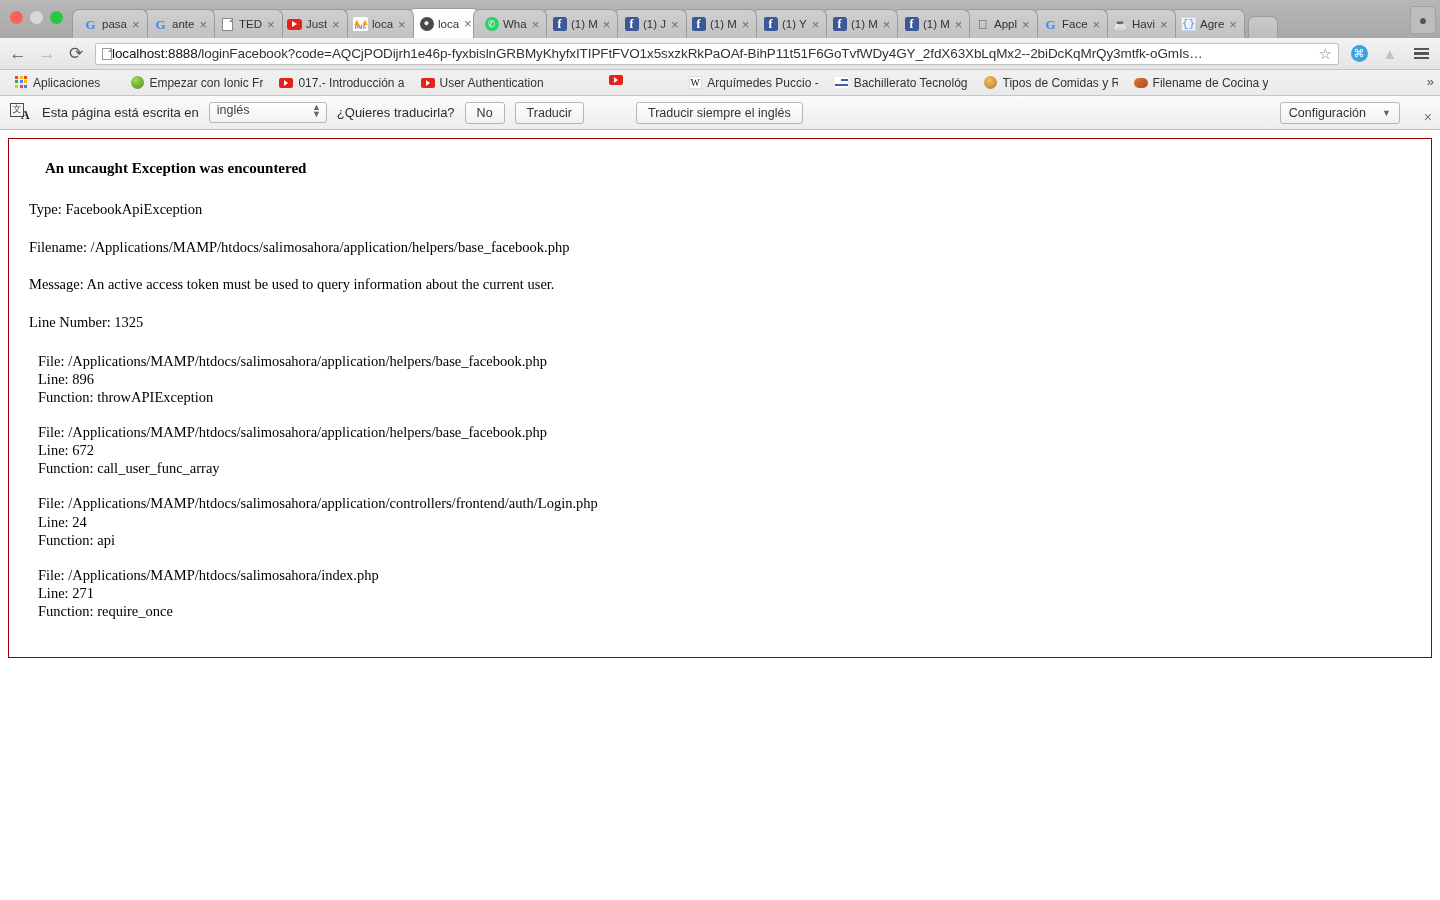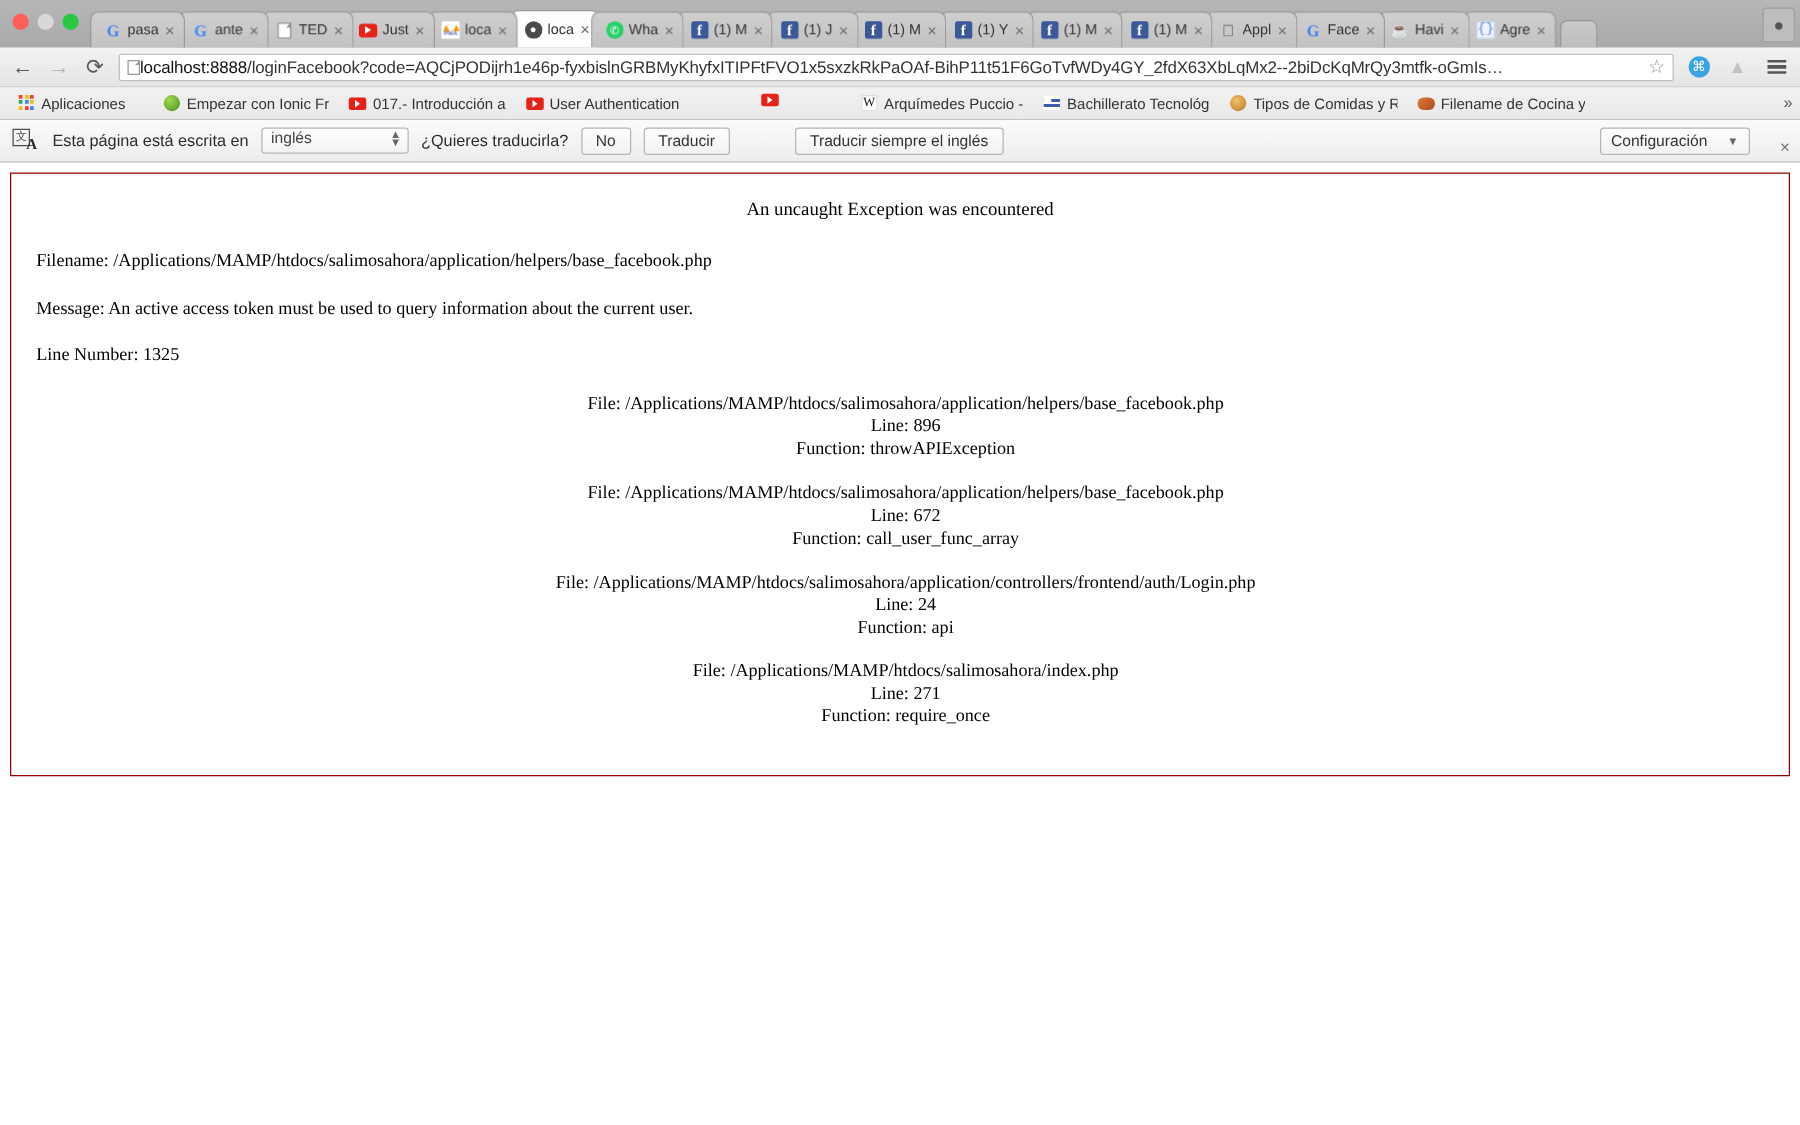--- a/index.html
+++ b/index.html
@@ -271,31 +271,30 @@
   }
   #error-box {
     margin: 8px 8px 0 8px;
     border: 1px solid #990000;
     padding: 14px 20px 20px 20px;
     font-family: "Liberation Serif", serif;
     color: #000;
   }
   #error-title {
     font-size: 15px;
-    font-weight: normal;
-    margin: 7px 0 24px 0;
-    text-align: center;
+    font-weight: bold;
+    margin: 7px 0 24px 16px;
   }
   .eline {
     font-size: 14.5px;
     margin: 0 0 21px 0;
     line-height: 1.15;
   }
   #backtrace-label { font-size: 14.5px; margin: 0 0 8px 0; }
-  #backtrace { padding-left: 9px; text-align: center; }
+  #backtrace { padding-left: 9px; }
   .frame { margin-bottom: 17px; }
   .frame div { font-size: 14.5px; line-height: 1.25; }
 </style>
 </head>
 <body>
 
 <div id="tabstrip">
   <div id="window-controls">
     <span class="wc close"></span>
     <span class="wc min"></span>
@@ -540,20 +539,21 @@
       <span>Configuración</span>
       <span style="font-size:9px;color:#666;">▼</span>
     </div>
     <span id="tb-close">×</span>
   </div>
 </div>
 
 <div id="content">
   <div id="error-box" style="border-color: rgb(153, 0, 0);">
     <div id="error-title">An uncaught Exception was encountered</div>
+    <p class="eline">Type: FacebookApiException</p>
     <p class="eline">Filename: /Applications/MAMP/htdocs/salimosahora/application/helpers/base_facebook.php</p>
     <p class="eline">Message: An active access token must be used to query information about the current user.</p>
     <p class="eline">Line Number: 1325</p>
     <div id="backtrace">
         <div class="frame">
           <div>File: /Applications/MAMP/htdocs/salimosahora/application/helpers/base_facebook.php</div>
           <div>Line: 896</div>
           <div>Function: throwAPIException</div>
         </div>
         <div class="frame">

